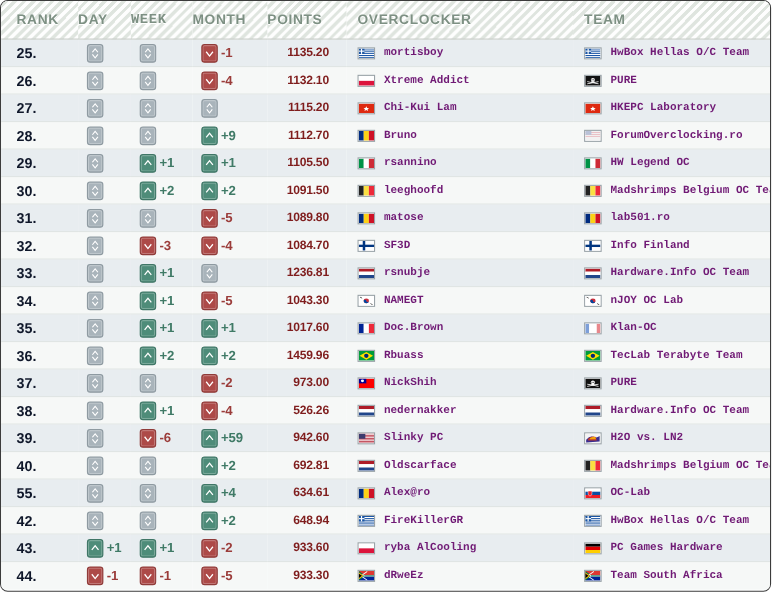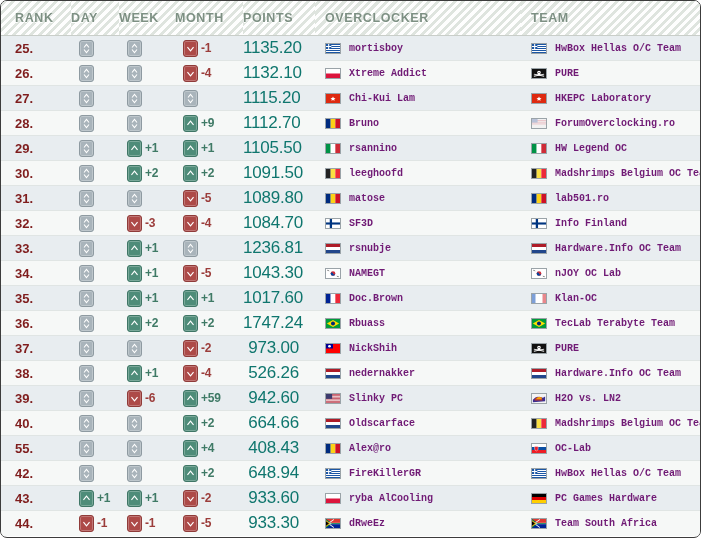--- a/index.html
+++ b/index.html
@@ -37,51 +37,51 @@
     color:#7d9083;
     font-size:12.5px;
     font-weight:bold;
     letter-spacing:0.6px;
     text-align:left;
     vertical-align:middle;
     text-shadow:0 1px 0 #ffffff;
   }
   th.c-rank{width:56px;padding-left:14px;}
   th.c-day{width:48px;}
-  th.c-week{width:56px;}
+  th.c-week{width:56px;font-family:Liberation Mono, monospace;}
   th.c-month{width:68px;}
   th.c-points{width:72px;margin-left:20px;}
   th.c-ocer{width:196px;padding-left:10px;}
   th.c-team{width:auto;padding-left:10px;}
 
   
   tbody tr{height:25px;}
   tbody tr.odd  td{background:#e8edf0;}
   tbody tr.even td{background:#f6f8f7;}
   tbody td{
     border-bottom:1px solid #e0e5e4;
     font-size:12.5px;
     vertical-align:middle;
     padding:0;
   }
   tbody tr:last-child td{border-bottom:none;}
 
   td.rank{
     padding-left:14px;
-    color:#7f1d1d;
+    color:#0f172a;
     font-weight:bold;
     font-size:13px;
   }
   td.delta{padding-left:8px;white-space:nowrap;}
   td.points{
     text-align:right;
     padding-right:16px;
-    color:#0f766e;
-    font-weight:normal;
-    font-size:17px;
+    color:#7f1d1d;
+    font-weight:bold;
+    font-size:11px;
     letter-spacing:-0.2px;
   }
   td.namecell{padding-left:10px;white-space:nowrap;}
 
   
   .badge{
     display:inline-block;
     width:13px;height:15px;
     border-radius:3px;
     vertical-align:middle;
@@ -436,21 +436,21 @@
           <td class="delta"><span class="badge same"><svg viewBox="0 0 13 15" width="13" height="15">
                 <path d="M6.5 2.6 L9.4 6.2 L8.6 6.8 L6.5 4.2 L4.4 6.8 L3.6 6.2 Z" fill="#ffffff"></path>
                 <path d="M6.5 12.4 L3.6 8.8 L4.4 8.2 L6.5 10.8 L8.6 8.2 L9.4 8.8 Z" fill="#ffffff"></path>
               </svg></span></td>
           <td class="delta"><span class="badge up"><svg viewBox="0 0 13 15" width="13" height="15">
                 <path d="M6.5 4.2 L10 8.6 L9.1 9.3 L6.5 6.1 L3.9 9.3 L3 8.6 Z" fill="#ffffff"></path>
               </svg></span><span class="dv up">+2</span></td>
           <td class="delta"><span class="badge up"><svg viewBox="0 0 13 15" width="13" height="15">
                 <path d="M6.5 4.2 L10 8.6 L9.1 9.3 L6.5 6.1 L3.9 9.3 L3 8.6 Z" fill="#ffffff"></path>
               </svg></span><span class="dv up">+2</span></td>
-          <td class="points">1747.24</td>
+          <td class="points">1459.96</td>
           <td class="namecell"><span class="flag"><svg viewBox="0 0 16 11" preserveAspectRatio="none">
                 <rect width="16" height="11" fill="#009b3a"></rect>
                 <path d="M8 1.2 L15 5.5 L8 9.8 L1 5.5 Z" fill="#fedf00"></path>
                 <circle cx="8" cy="5.5" r="2.3" fill="#002776"></circle>
               </svg></span><span class="pname">Rbuass</span></td>
           <td class="namecell"><span class="flag"><svg viewBox="0 0 16 11" preserveAspectRatio="none">
                 <rect width="16" height="11" fill="#009b3a"></rect>
                 <path d="M8 1.2 L15 5.5 L8 9.8 L1 5.5 Z" fill="#fedf00"></path>
                 <circle cx="8" cy="5.5" r="2.3" fill="#002776"></circle>
               </svg></span><span class="pname">TecLab Terabyte Team</span></td>
@@ -545,21 +545,21 @@
                 <path d="M6.5 2.6 L9.4 6.2 L8.6 6.8 L6.5 4.2 L4.4 6.8 L3.6 6.2 Z" fill="#ffffff"></path>
                 <path d="M6.5 12.4 L3.6 8.8 L4.4 8.2 L6.5 10.8 L8.6 8.2 L9.4 8.8 Z" fill="#ffffff"></path>
               </svg></span></td>
           <td class="delta"><span class="badge same"><svg viewBox="0 0 13 15" width="13" height="15">
                 <path d="M6.5 2.6 L9.4 6.2 L8.6 6.8 L6.5 4.2 L4.4 6.8 L3.6 6.2 Z" fill="#ffffff"></path>
                 <path d="M6.5 12.4 L3.6 8.8 L4.4 8.2 L6.5 10.8 L8.6 8.2 L9.4 8.8 Z" fill="#ffffff"></path>
               </svg></span></td>
           <td class="delta"><span class="badge up"><svg viewBox="0 0 13 15" width="13" height="15">
                 <path d="M6.5 4.2 L10 8.6 L9.1 9.3 L6.5 6.1 L3.9 9.3 L3 8.6 Z" fill="#ffffff"></path>
               </svg></span><span class="dv up">+2</span></td>
-          <td class="points">664.66</td>
+          <td class="points">692.81</td>
           <td class="namecell"><span class="flag"><svg viewBox="0 0 16 11" preserveAspectRatio="none">
                 <rect width="16" height="3.67" fill="#ae1c28"></rect>
                 <rect y="3.67" width="16" height="3.67" fill="#ffffff"></rect>
                 <rect y="7.34" width="16" height="3.66" fill="#21468b"></rect>
               </svg></span><span class="pname">Oldscarface</span></td>
           <td class="namecell"><span class="flag"><svg viewBox="0 0 16 11" preserveAspectRatio="none">
                 <rect width="5.34" height="11" fill="#222222"></rect>
                 <rect x="5.34" width="5.33" height="11" fill="#fae042"></rect>
                 <rect x="10.67" width="5.33" height="11" fill="#ed2939"></rect>
               </svg></span><span class="pname">Madshrimps Belgium OC Team</span></td>
@@ -570,21 +570,21 @@
                 <path d="M6.5 2.6 L9.4 6.2 L8.6 6.8 L6.5 4.2 L4.4 6.8 L3.6 6.2 Z" fill="#ffffff"></path>
                 <path d="M6.5 12.4 L3.6 8.8 L4.4 8.2 L6.5 10.8 L8.6 8.2 L9.4 8.8 Z" fill="#ffffff"></path>
               </svg></span></td>
           <td class="delta"><span class="badge same"><svg viewBox="0 0 13 15" width="13" height="15">
                 <path d="M6.5 2.6 L9.4 6.2 L8.6 6.8 L6.5 4.2 L4.4 6.8 L3.6 6.2 Z" fill="#ffffff"></path>
                 <path d="M6.5 12.4 L3.6 8.8 L4.4 8.2 L6.5 10.8 L8.6 8.2 L9.4 8.8 Z" fill="#ffffff"></path>
               </svg></span></td>
           <td class="delta"><span class="badge up"><svg viewBox="0 0 13 15" width="13" height="15">
                 <path d="M6.5 4.2 L10 8.6 L9.1 9.3 L6.5 6.1 L3.9 9.3 L3 8.6 Z" fill="#ffffff"></path>
               </svg></span><span class="dv up">+4</span></td>
-          <td class="points">408.43</td>
+          <td class="points">634.61</td>
           <td class="namecell"><span class="flag"><svg viewBox="0 0 16 11" preserveAspectRatio="none">
                 <rect width="5.34" height="11" fill="#002b7f"></rect>
                 <rect x="5.34" width="5.33" height="11" fill="#fcd116"></rect>
                 <rect x="10.67" width="5.33" height="11" fill="#ce1126"></rect>
               </svg></span><span class="pname">Alex@ro</span></td>
           <td class="namecell"><span class="flag"><svg viewBox="0 0 16 11" preserveAspectRatio="none">
                 <rect width="16" height="3.67" fill="#fff"></rect>
                 <rect y="3.67" width="16" height="3.67" fill="#0b4ea2"></rect>
                 <rect y="7.34" width="16" height="3.66" fill="#ee1c25"></rect>
                 <path d="M3 3 h4 v3.2 q0 1.6 -2 2.3 q-2 -0.7 -2 -2.3 z" fill="#ee1c25" stroke="#fff" stroke-width="0.5"></path>

